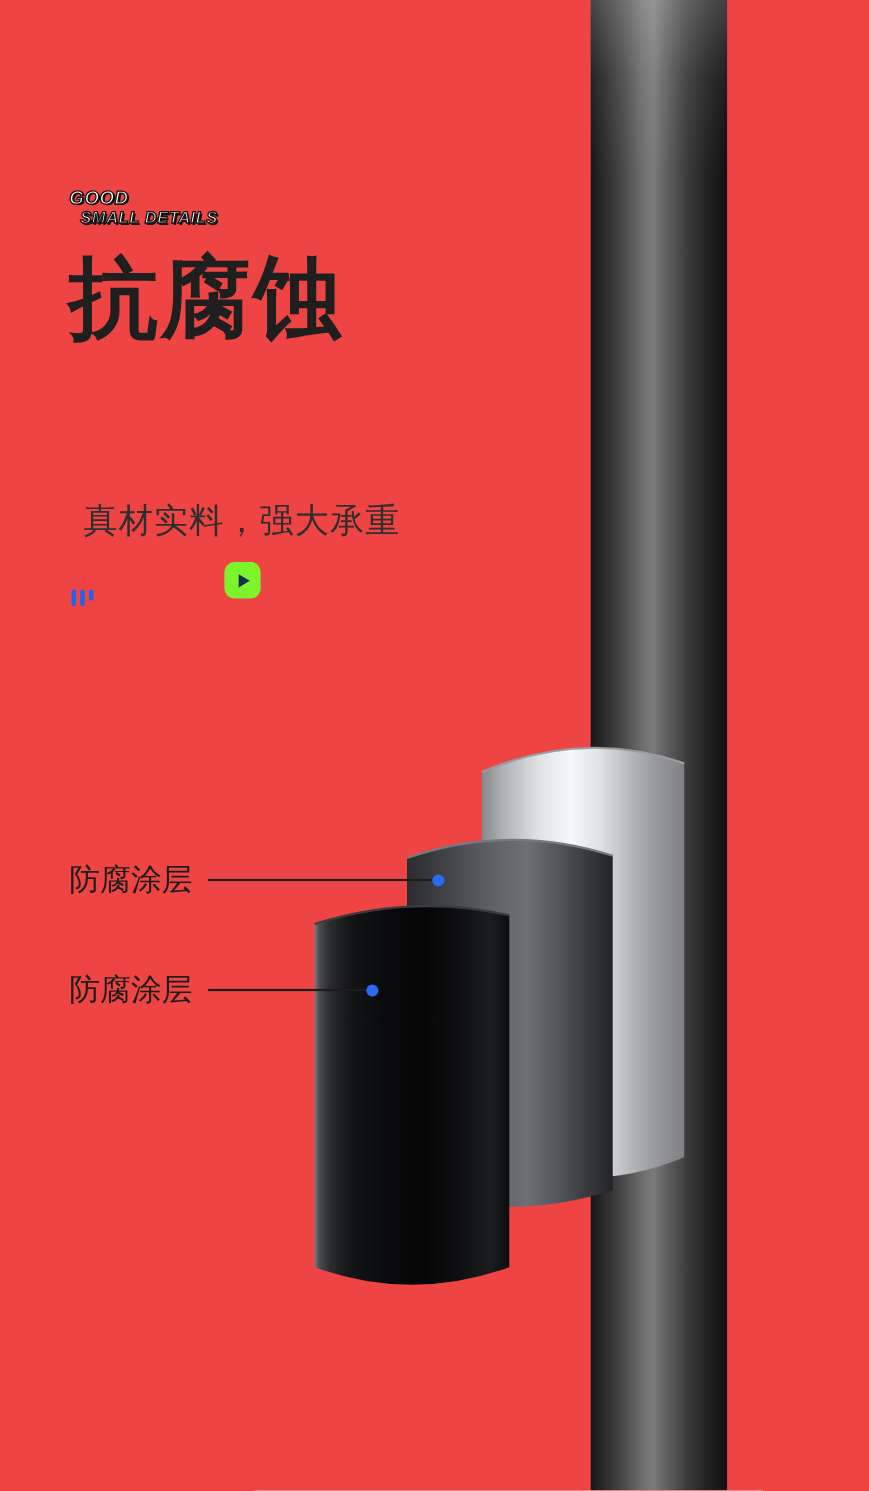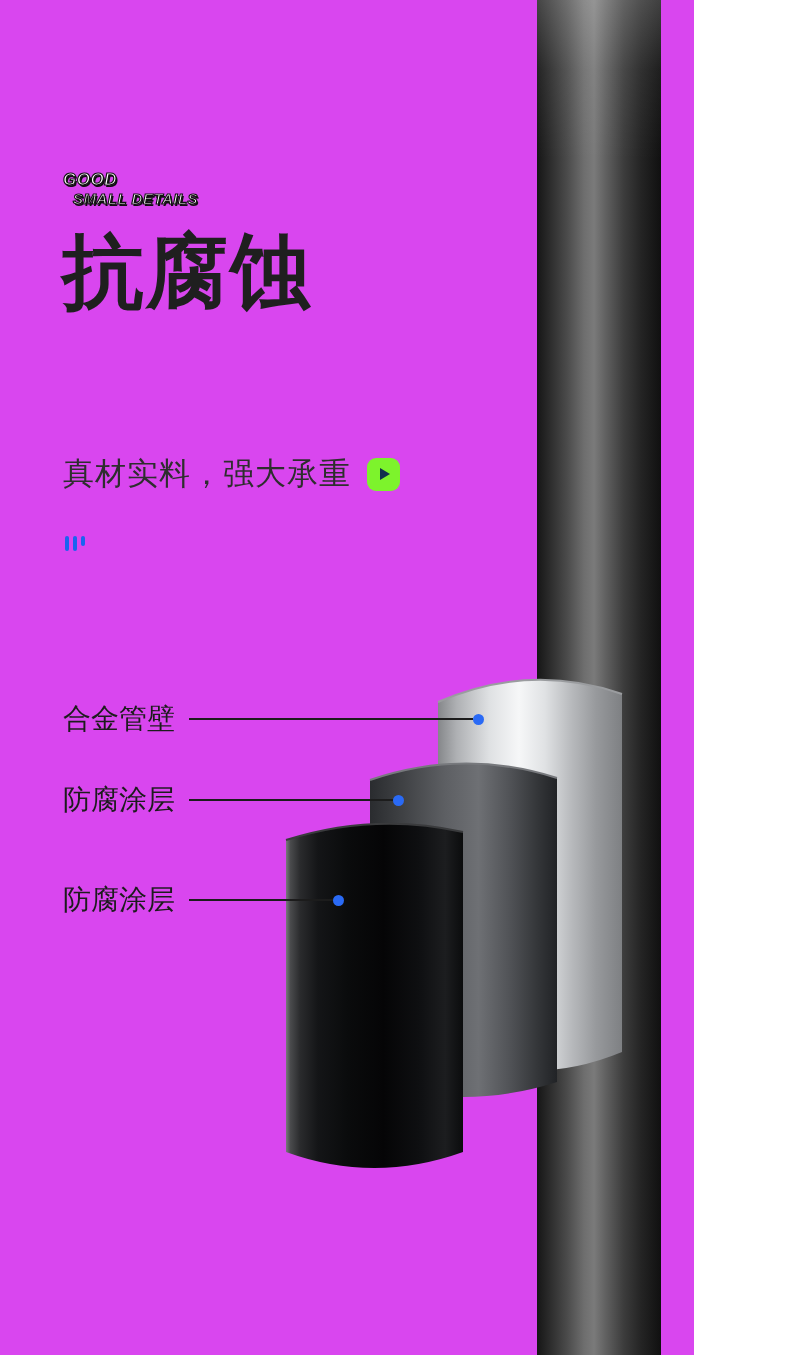--- a/index.html
+++ b/index.html
@@ -1,22 +1,22 @@
 <!DOCTYPE html>
 <html><head>
 <meta charset="utf-8">
 <style>
   * { margin: 0; padding: 0; box-sizing: border-box; }
   body { font-family: "Liberation Sans", sans-serif; background: #fff; }
 
   .page {
     position: relative;
-    width: 694px;
+    width: 790px;
     height: 1355px;
-    background: #d946ef;
+    background: #ef4444;
     overflow: hidden;
   }
 
   
   .pole {
     position: absolute;
     left: 537px; top: 0;
     width: 124px; height: 1355px;
     background: linear-gradient(90deg,
       #161616 0%, #2b2b2b 10%, #4a4a4a 24%, #6e6e6e 38%,
@@ -53,22 +53,22 @@
   .heading {
     position: absolute; left: 62px; top: 224px;
     font-size: 82px; font-weight: 900;
     color: #1f1f1f; line-height: 1.16;
     letter-spacing: 2px;
     text-align: center;
   }
 
   
   .subtitle-row {
-    position: absolute; left: 63px; top: 453px;
-    display: flex; align-items: center; gap: 16px;
+    position: absolute; left: 76px; top: 453px;
+    display: flex; align-items: center; gap: 16px; flex-direction: column;
   }
   .subtitle {
     font-size: 31px; color: #2e2e2e; font-weight: 500;
     letter-spacing: 1px;
   }
   .play-btn {
     width: 33px; height: 33px;
     background: #7df32c;
     border-radius: 9px;
     display: flex; align-items: center; justify-content: center;
@@ -182,25 +182,20 @@
       <span class="play-tri"></span>
     </button>
   </div>
 
   <div class="quote-marks">
     <span class="bar"></span>
     <span class="bar"></span>
     <span class="bar"></span>
   </div>
 
-  <div class="callout callout-1">
-    <span class="callout-label">合金管壁</span>
-    <span class="callout-line"></span>
-    <span class="callout-dot"></span>
-  </div>
 
   <div class="callout callout-2">
     <span class="callout-label">防腐涂层</span>
     <span class="callout-line"></span>
     <span class="callout-dot"></span>
   </div>
 
   <div class="callout callout-3">
     <span class="callout-label">防腐涂层</span>
     <span class="callout-line"></span>

